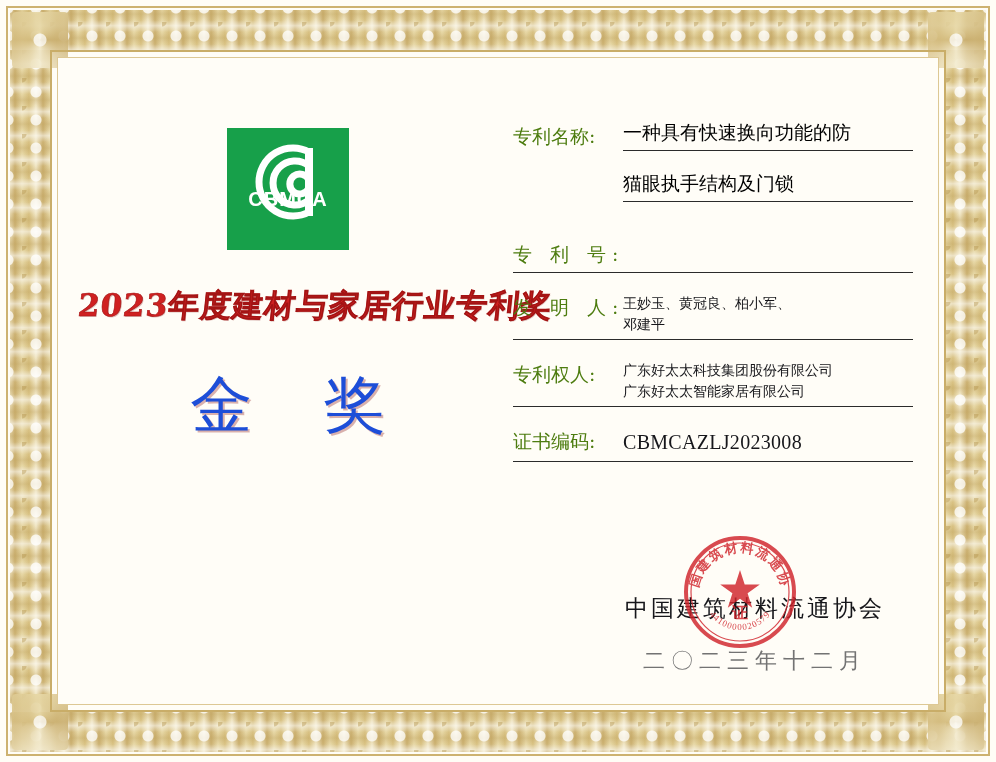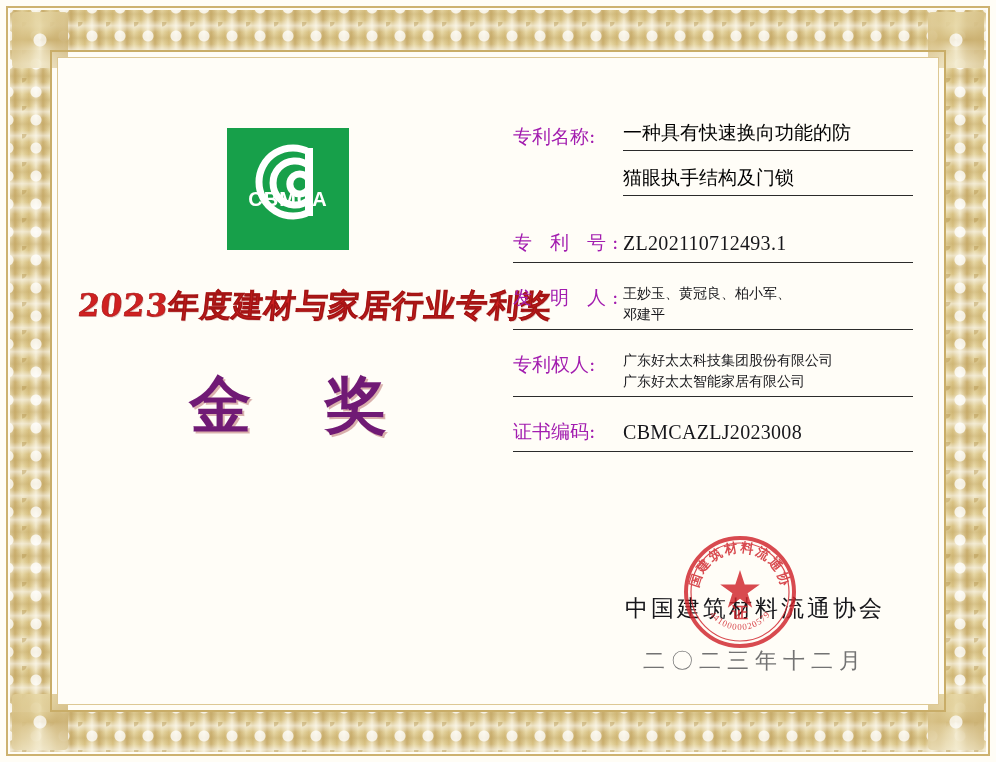--- a/index.html
+++ b/index.html
@@ -147,23 +147,23 @@
     letter-spacing: 1px;
     color: #cf2121;
     -webkit-text-stroke: 0.6px #a31414;
     transform: skewX(-6deg);
     text-shadow: 1px 1px 0 rgba(120,0,0,0.25);
     white-space: nowrap;
   }
   .award-grade {
     margin-top: 36px;
     font-family: "DejaVu Serif", serif;
-    font-weight: bold;
+    font-weight: normal;
     font-size: 62px;
-    color: #701a75;
+    color: #1d4ed8;
     letter-spacing: 26px;
     text-indent: 26px;
     text-shadow: 2px 2px 0 rgba(130,0,0,0.3);
   }
 
   
   .fields {
     position: absolute;
     left: 455px;
     top: 62px;
@@ -174,21 +174,21 @@
     align-items: flex-start;
     border-bottom: 1.5px solid #2b2b2b;
     padding-bottom: 4px;
     margin-bottom: 18px;
     min-height: 30px;
   }
   .field-label {
     width: 104px;
     flex: 0 0 104px;
     font-size: 19px;
-    color: #a21caf;
+    color: #4d7c0f;
     font-family: "DejaVu Serif", serif;
     white-space: nowrap;
     padding-top: 4px;
   }
   .field-label.spaced {
     letter-spacing: 6px;
   }
   .field-value {
     flex: 1;
     font-size: 14px;
@@ -211,21 +211,21 @@
     margin-bottom: 16px;
     padding-bottom: 0;
   }
   .name-lines { flex: 1; padding-left: 6px; }
   .name-lines .line {
     display: block;
     font-size: 19px;
     font-family: "DejaVu Serif", serif;
     border-bottom: 1.5px solid #2b2b2b;
     padding-bottom: 4px;
-    margin-bottom: 14px;
+    margin-bottom: 20px;
     white-space: nowrap;
   }
 
   
   .sign-block {
     position: absolute;
     right: 18px;
     bottom: 28px;
     text-align: center;
     width: 330px;
@@ -299,23 +299,20 @@
       <div class="field-row two-line-name">
         <div class="field-label">专利名称:</div>
         <div class="name-lines">
           <span class="line">一种具有快速换向功能的防</span>
           <span class="line">猫眼执手结构及门锁</span>
         </div>
       </div>
 
       <div class="field-row">
         <div class="field-label spaced">专 利 号:</div>
-        <div class="field-value latin">
-          <span class="line">ZL202110712493.1</span>
-        </div>
       </div>
 
       <div class="field-row">
         <div class="field-label spaced">发 明 人:</div>
         <div class="field-value">
           <span class="line">王妙玉、黄冠良、柏小军、</span>
           <span class="line">邓建平</span>
         </div>
       </div>
 

